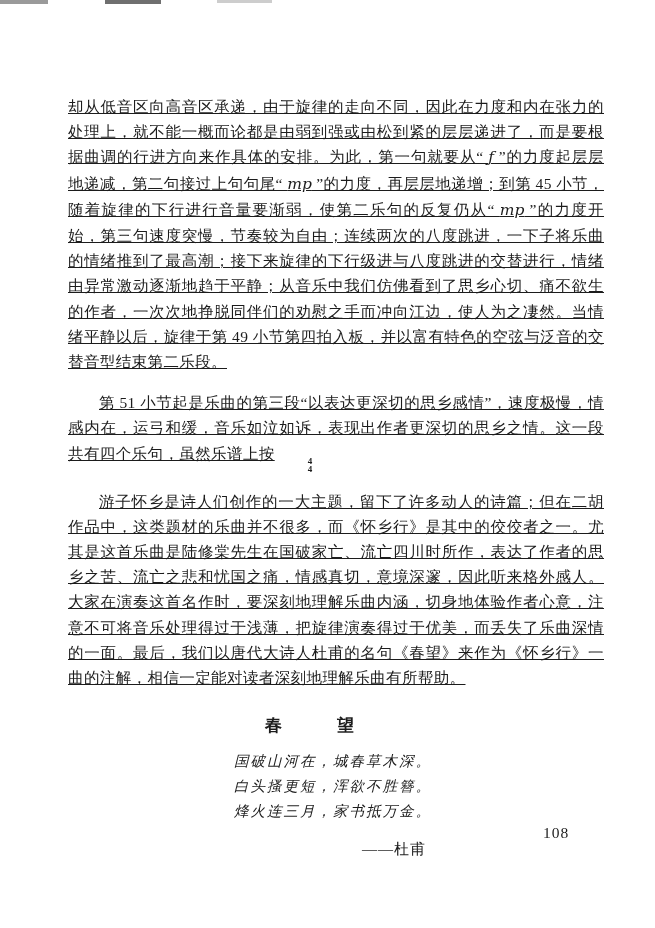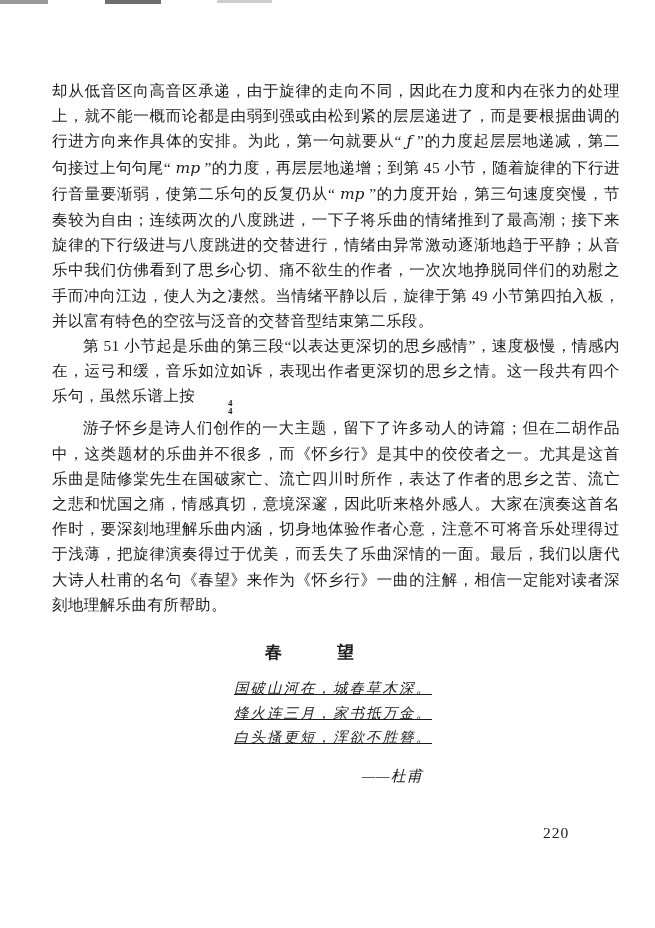--- a/index.html
+++ b/index.html
@@ -18,26 +18,27 @@
   .edge-strip.s2 { left: 105px; width: 56px; height: 4px; background: #6f6f6f; }
   .edge-strip.s3 { left: 217px; width: 55px; height: 3px; background: #cdcdcd; }
 
   .content {
     position: absolute;
     left: 52px;
     top: 78px;
     width: 568px;
   }
   .para {
-    margin: 0;
+    margin: 16px;
     font-size: 15.5px;
     line-height: 25.2px;
     text-align: justify;
     text-justify: inter-ideograph;
     letter-spacing: 0.4px;
+    text-decoration: underline;
   }
   .para.indent { text-indent: 2em; }
   .dyn {
     font-style: italic;
     font-family: "DejaVu Serif", serif;
     letter-spacing: 0;
   }
   .frac {
     display: inline-flex;
     flex-direction: column;
@@ -50,33 +51,32 @@
   }
   .frac span { display: block; height: 8px; line-height: 8px; }
 
   .poem { margin-top: 24px; }
   .poem-title {
     padding-left: 213px;
     font-size: 17px;
     font-weight: bold;
     letter-spacing: 1px;
   }
-  .poem-lines { margin-top: 12px; text-decoration: underline; }
+  .poem-lines { margin-top: 12px; }
   .poem-line {
     padding-left: 182px;
     font-size: 14.5px;
     font-style: italic;
     letter-spacing: 2px;
     line-height: 24.7px;
   }
   .poem-attribution {
     margin-top: 17px;
     padding-left: 310px;
     font-size: 15px;
-    font-style: italic;
     letter-spacing: 1px;
   }
   .page-number {
     position: absolute;
     left: 543px;
     top: 824px;
     font-size: 15.5px;
     letter-spacing: 1px;
   }
 </style>
@@ -94,20 +94,20 @@
           <span>4</span>
           <span>4</span>
         </span></p>
       <p class="para indent"><span>游子怀乡是诗人们创作的一大主题，留下了许多动人的诗篇；但在二胡作品中，这类题材的乐曲并不很多，而《怀乡行》是其中的佼佼者之一。尤其是这首乐曲是陆修棠先生在国破家亡、流亡四川时所作，表达了作者的思乡之苦、流亡之悲和忧国之痛，情感真切，意境深邃，因此听来格外感人。大家在演奏这首名作时，要深刻地理解乐曲内涵，切身地体验作者心意，注意不可将音乐处理得过于浅薄，把旋律演奏得过于优美，而丢失了乐曲深情的一面。最后，我们以唐代大诗人杜甫的名句《春望》来作为《怀乡行》一曲的注解，相信一定能对读者深刻地理解乐曲有所帮助。</span></p>
     </div>
 
   <div class="poem">
     <div class="poem-title">春　　　望</div>
     <div class="poem-lines">
         <div class="poem-line">国破山河在，城春草木深。</div>
+        <div class="poem-line">白头搔更短，浑欲不胜簪。</div>
         <div class="poem-line">烽火连三月，家书抵万金。</div>
-        <div class="poem-line">白头搔更短，浑欲不胜簪。</div>
       </div>
     <div class="poem-attribution">——杜甫</div>
   </div>
 </div>
 
-<div class="page-number">220</div>
+<div class="page-number">108</div>
 
 </body></html>

